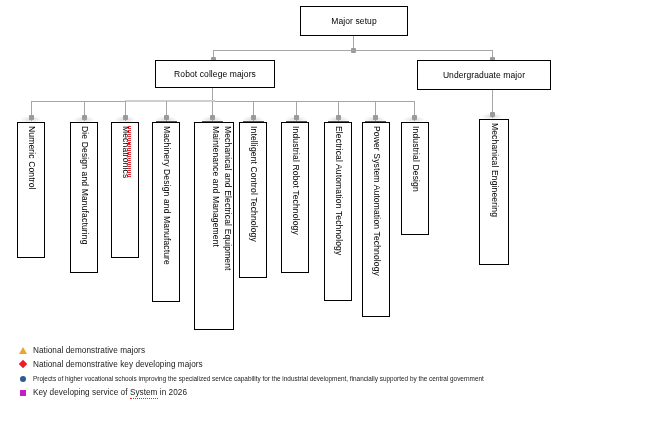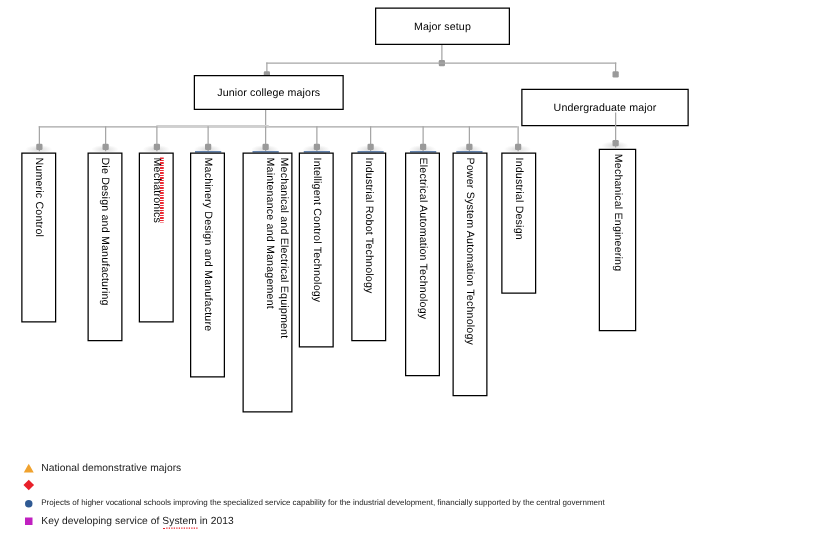--- a/index.html
+++ b/index.html
@@ -114,21 +114,21 @@
   .term-blue {
     position: absolute;
     height: 2px;
     background: #2f5a93;
   }
 
   
   #legend {
     position: absolute;
     left: 18px;
-    top: 368px;
+    top: 344px;
     width: 630px;
     text-align: center;
   }
   .legend-row {
     display: flex;
     align-items: center;
     height: 13px;
     margin-bottom: 1px;
   }
   .legend-marker {
@@ -182,24 +182,24 @@
 
   <div class="conn-v" style="left:353px; top:36px; width:1px; height:14px;"></div>
   <div class="endcap" style="left:351px; top:48px;"></div>
   <div class="conn-h" style="left:213px; top:50px; width:280px; height:1px;"></div>
   <div class="conn-v" style="left:213px; top:50px; height:11px;"></div>
   <div class="conn-v" style="left:492px; top:50px; height:11px;"></div>
   <div class="endcap" style="left:211px; top:57px;"></div>
   <div class="endcap" style="left:490px; top:57px;"></div>
 
   <div class="node node-h" style="left:155px; top:60px; width:120px; height:28px;">
-    <span>Junior college majors</span>
-  </div>
-
-  <div class="node node-h" style="left:417px; top:60px; width:134px; height:30px;margin-top:11px;">
+    <span>Robot college majors</span>
+  </div>
+
+  <div class="node node-h" style="left:417px; top:60px; width:134px; height:30px;">
     <span>Undergraduate major</span>
   </div>
 
   <div class="conn-v" style="left:212px; top:88px; height:14px;"></div>
   <div class="conn-h" style="left:31px; top:101px; width:383px; height:1px;"></div>
   <div class="conn-h" style="left:125px; top:100px; width:90px; height:2px; background:#cfcfcf;"></div>
 
   <div class="conn-v" style="left:492px; top:90px; height:28px;"></div>
   <div class="term-halo" style="left:481px; top:113px;"></div>
   <div class="endcap" style="left:490px; top:112px;"></div>
@@ -297,31 +297,32 @@
       <span class="legend-marker">
           <i class="mk-triangle"></i>
         </span>
       <span class="legend-label">National demonstrative majors</span>
     </div>
 
     <div class="legend-row">
       <span class="legend-marker">
           <i class="mk-diamond"></i>
         </span>
+      <span class="legend-label">National demonstrative key developing majors</span>
     </div>
 
     <div class="legend-row small">
       <span class="legend-marker">
           <i class="mk-circle"></i>
         </span>
       <span class="legend-label">Projects of higher vocational schools improving the specialized service capability for the industrial development, financially supported by the central government</span>
     </div>
 
     <div class="legend-row">
       <span class="legend-marker">
           <i class="mk-square"></i>
         </span>
-      <span class="legend-label"><span>Key developing service of </span><span class="dotted-underline">System</span><span> in 2013</span></span>
+      <span class="legend-label"><span>Key developing service of </span><span class="dotted-underline">System</span><span> in 2026</span></span>
     </div>
 
   </div>
 
 </div>
 
 </body></html>

